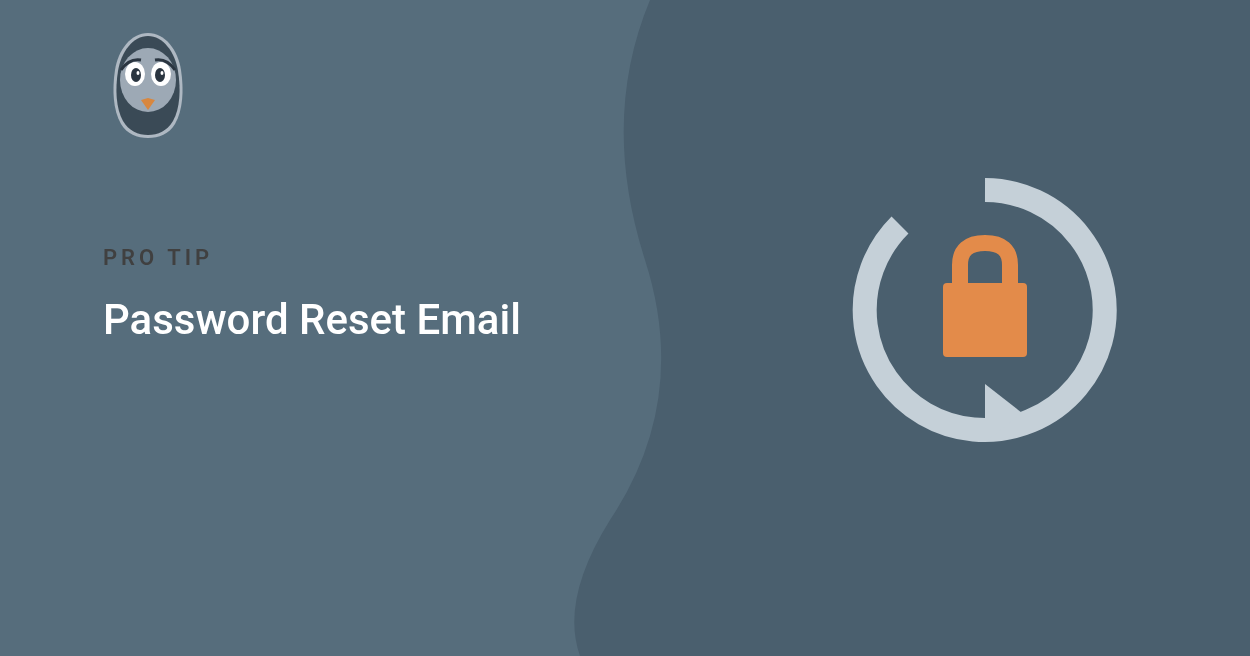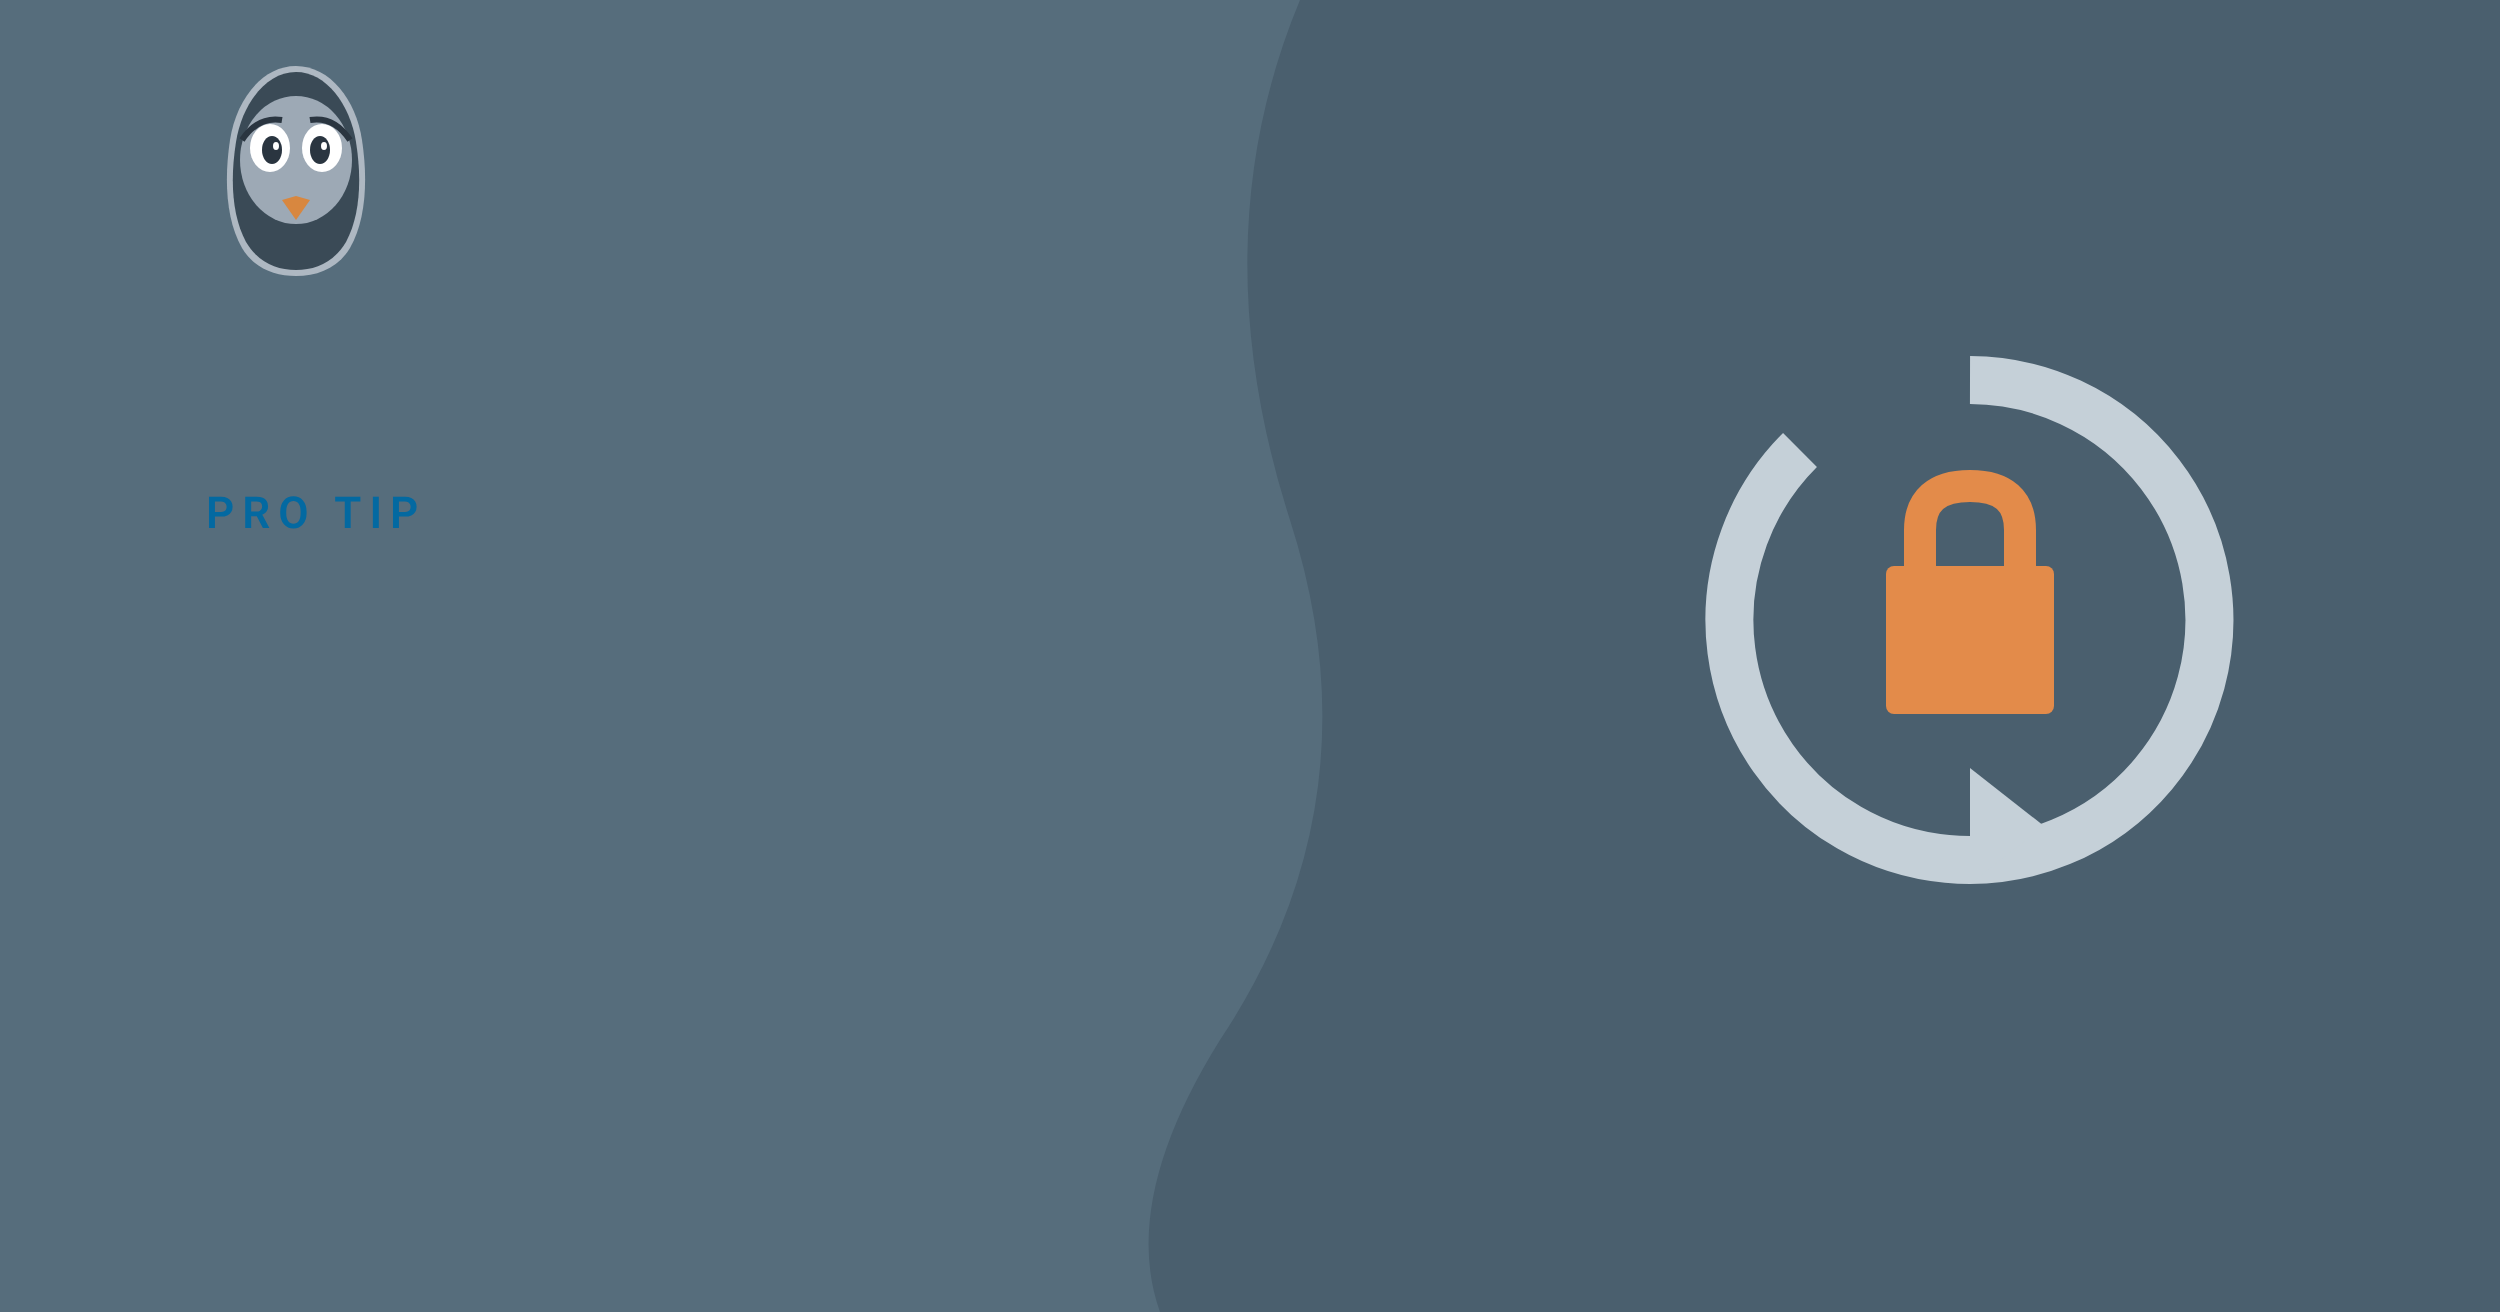--- a/index.html
+++ b/index.html
@@ -33,21 +33,21 @@
       left: 103px;
       width: 90px;
       height: 110px;
     }
     .content {
       position: absolute;
       top: 245px;
       left: 103px;
     }
     .eyebrow {
-      color: #0369a1;
+      color: #404040;
       font-size: 22px;
       font-weight: 600;
       letter-spacing: 4px;
       margin-bottom: 22px;
     }
     .title {
       color: #ffffff;
       font-size: 42px;
       font-weight: 500;
       line-height: 1.35;
@@ -82,20 +82,21 @@
     <ellipse cx="35" cy="45" rx="1.5" ry="2" fill="#ffffff"></ellipse>
     <ellipse cx="59" cy="45" rx="1.5" ry="2" fill="#ffffff"></ellipse>
     <path d="M 18 42 Q 26 30 38 32" stroke="#2a3540" stroke-width="3" fill="none"></path>
     <path d="M 72 42 Q 64 30 52 32" stroke="#2a3540" stroke-width="3" fill="none"></path>
   </svg>
 </div>
 
 <div class="content">
   <div class="eyebrow">PRO TIP</div>
   <div class="title">
+    <div>Password Reset Email</div>
   </div>
 </div>
 
 <div class="icon-container">
   <svg viewBox="0 0 310 310">
     <path d="M 155 35 A 120 120 0 1 1 70 70" stroke="#c5d0d8" stroke-width="24" fill="none" stroke-linecap="butt"></path>
     <path d="M 155 287 L 192 258 L 155 229 Z" fill="#c5d0d8"></path>
     <path d="M 130 130 L 130 110 Q 130 88 155 88 Q 180 88 180 110 L 180 130" stroke="#e38b4a" stroke-width="16" fill="none"></path>
     <rect x="113" y="128" width="84" height="74" rx="4" fill="#e38b4a"></rect>
   </svg>

